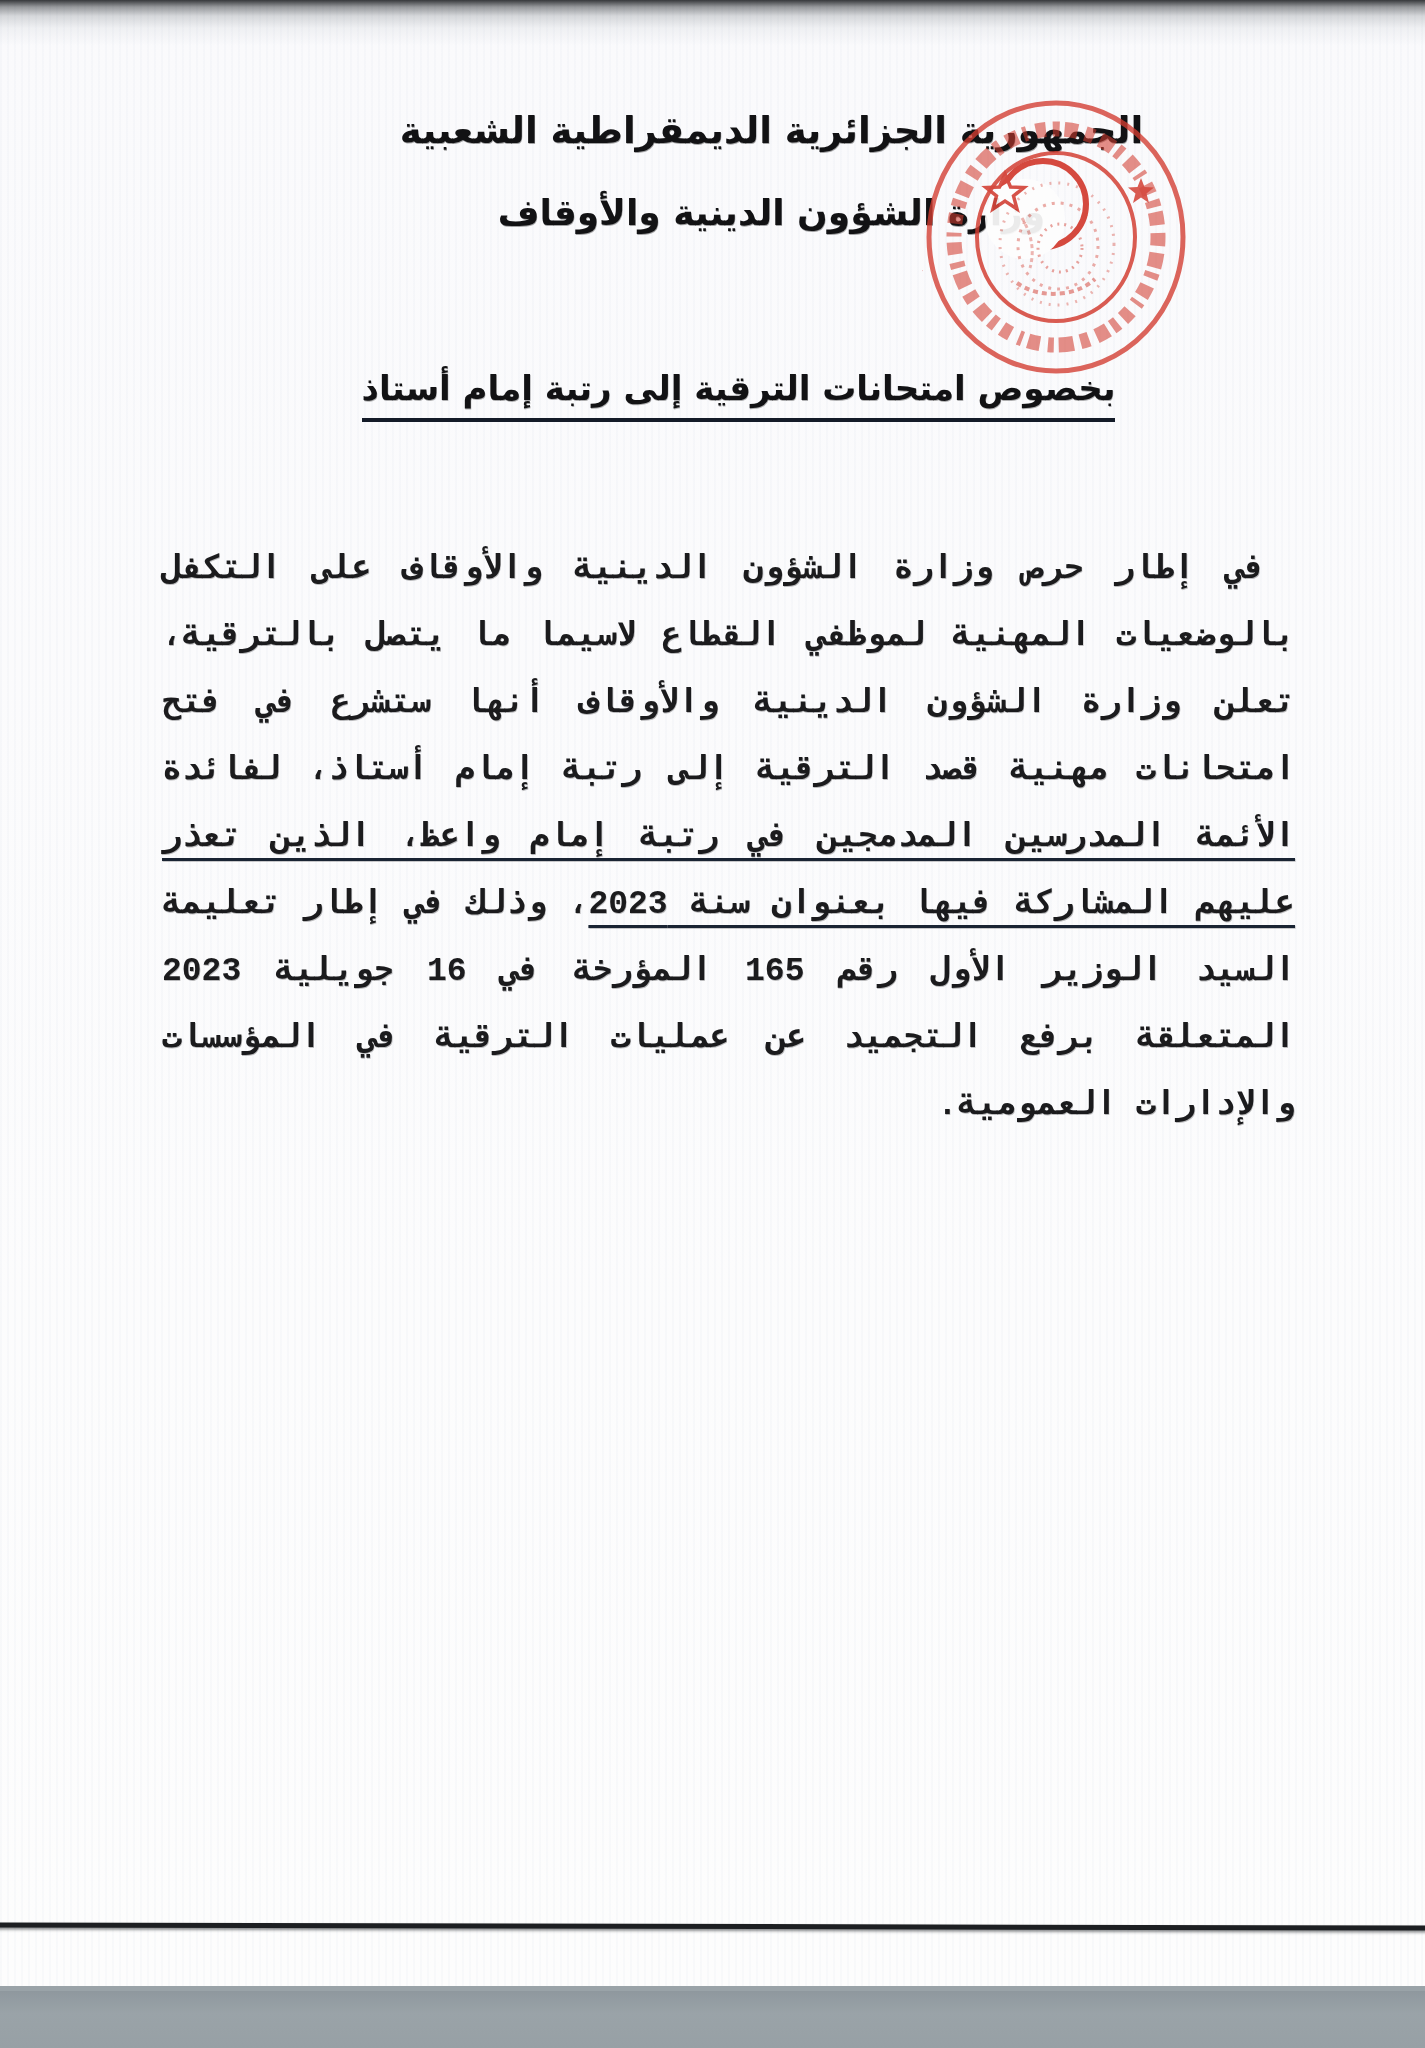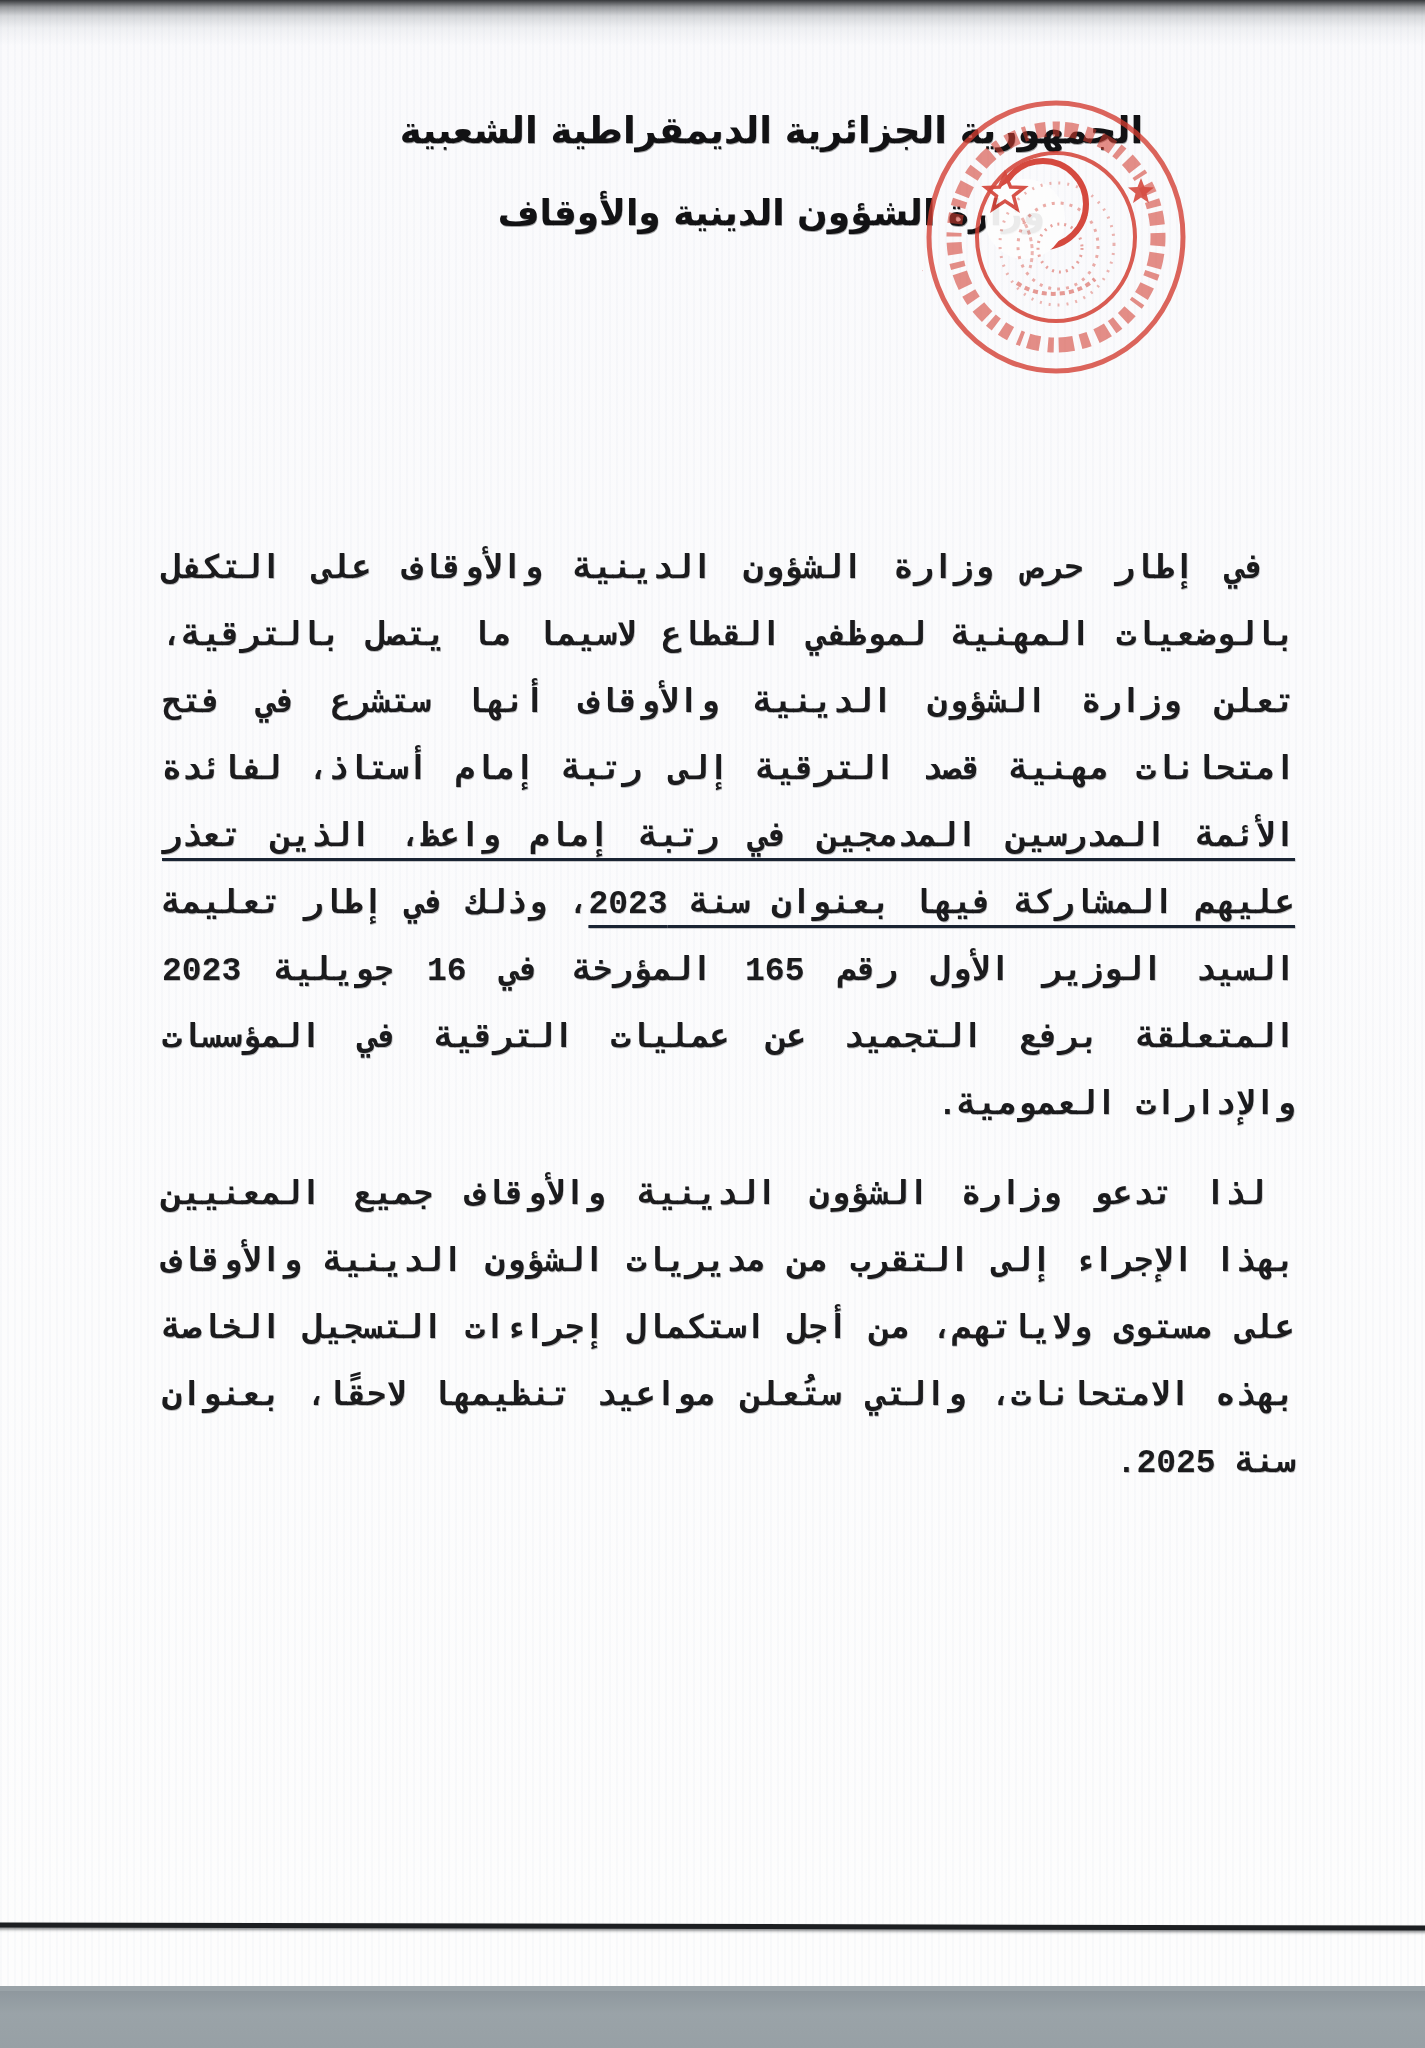--- a/index.html
+++ b/index.html
@@ -112,23 +112,25 @@
       <ellipse cx="135" cy="146" rx="57" ry="61" stroke-width="3" stroke-dasharray="2 7" opacity="0.4"></ellipse>
       <path d="M95,185 q20,14 48,10 q18,-3 30,-14" stroke-width="4" stroke-dasharray="5 4" opacity="0.55"></path>
       <path d="M100,120 q15,25 8,50" stroke-width="3" stroke-dasharray="4 3" opacity="0.4"></path>
 
       <polygon fill="#d23b2f" stroke="none" opacity="0.9" points="219,80 222.5,89 232,89.5 224.5,95.5 227,105 219,99.5 211,105 213.5,95.5 206,89.5 215.5,89"></polygon>
 
       <polygon fill="#d23b2f" stroke="none" opacity="0.8" points="-8,166 -5.5,172 1,172.5 -4,176.5 -2.5,183 -8,179 -13.5,183 -12,176.5 -17,172.5 -10.5,172"></polygon>
     </g>
   </svg>
 
+  <div class="subject">
+    <span>بخصوص امتحانات الترقية إلى رتبة إمام أستاذ</span>
+  </div>
 
   <div class="doc-body">
     <p><span>في إطار حرص وزارة الشؤون الدينية والأوقاف على التكفل بالوضعيات المهنية لموظفي القطاع لاسيما ما يتصل بالترقية، تعلن وزارة الشؤون الدينية والأوقاف أنها ستشرع في فتح امتحانات مهنية قصد الترقية إلى رتبة إمام أستاذ، لفائدة </span><span class="u-phrase">الأئمة المدرسين المدمجين في رتبة إمام واعظ، الذين تعذر عليهم المشاركة فيها بعنوان سنة 2023</span><span>، وذلك في إطار تعليمة السيد الوزير الأول رقم 165 المؤرخة في 16 جويلية 2023 المتعلقة برفع التجميد عن عمليات الترقية في المؤسسات والإدارات العمومية.</span></p>
-    <p>لذا تدعو وزارة الشؤون الدينية والأوقاف جميع المعنيين بهذا الإجراء إلى التقرب من مديريات الشؤون الدينية والأوقاف على مستوى ولاياتهم، من أجل استكمال إجراءات التسجيل الخاصة بهذه الامتحانات، والتي ستُعلن مواعيد تنظيمها لاحقًا، بعنوان سنة 2025.</p>
   </div>
 
   <div class="scan-edge-top"></div>
   <div class="scan-edge-bottom"></div>
 </div>
 
 <div class="scanner-bed"></div>
 
 </body></html>

